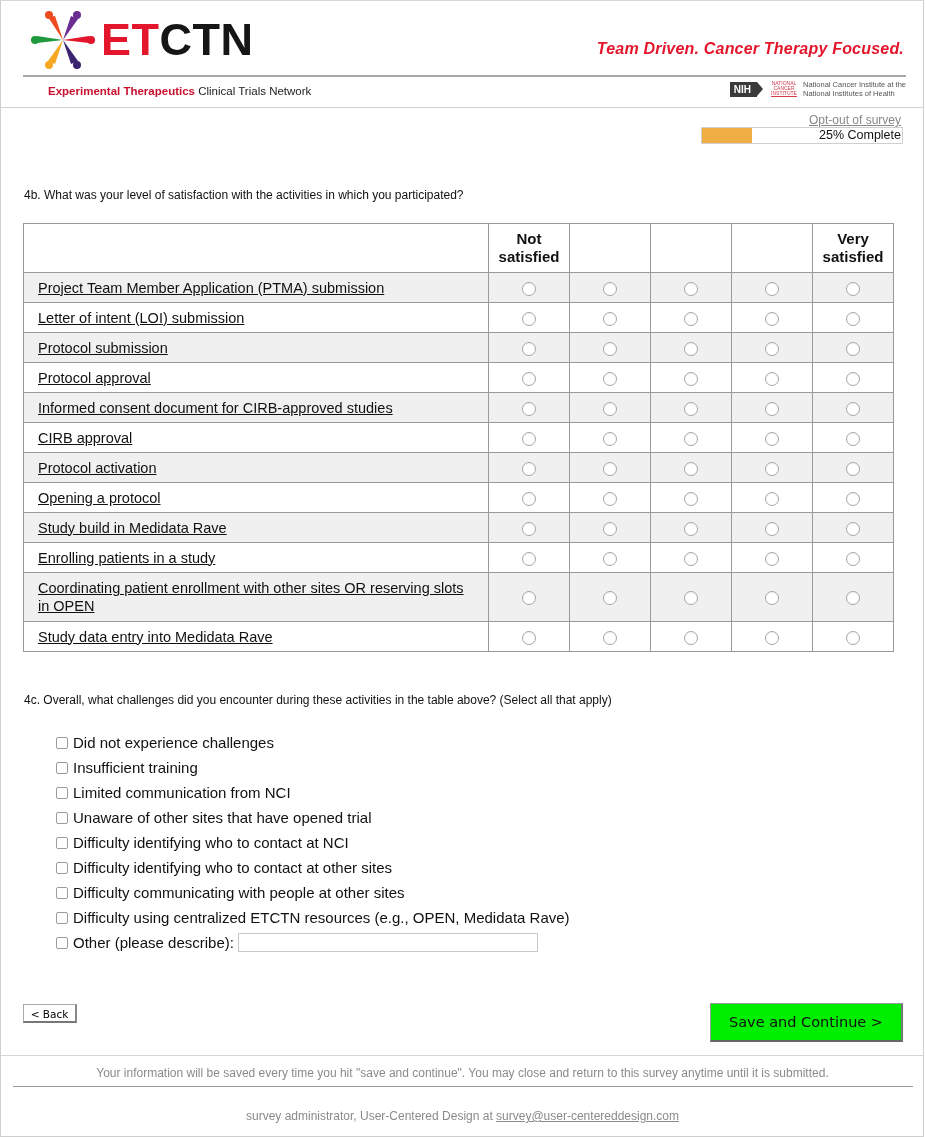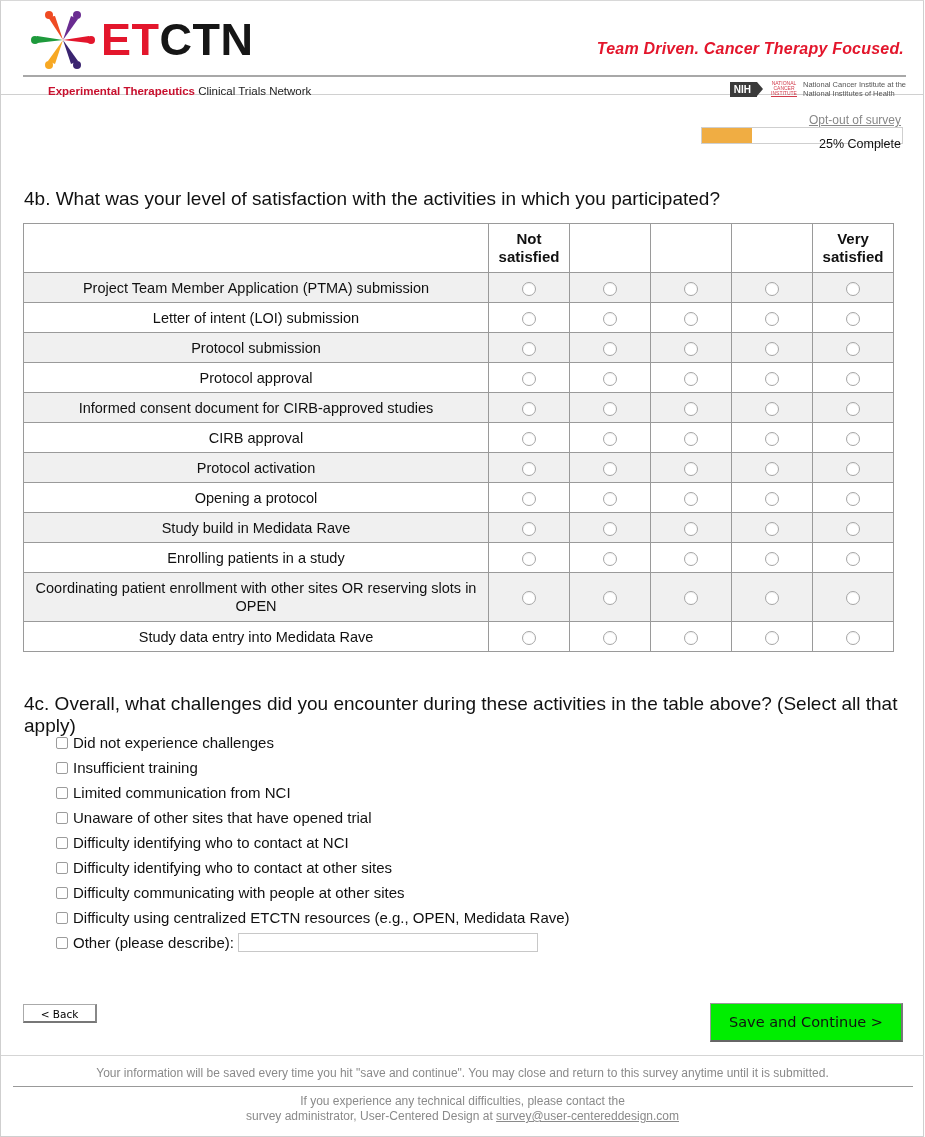--- a/index.html
+++ b/index.html
@@ -1,62 +1,62 @@
 <!DOCTYPE html>
 <html><head>
 <meta charset="utf-8">
 <style>
   * { box-sizing: border-box; }
   html, body { margin: 0; padding: 0; background: #ffffff; }
   body { width: 925px; height: 1137px; font-family: "Liberation Sans", sans-serif; color: #111; position: relative; overflow: hidden; }
   .page { position: absolute; left: 0; top: 0; width: 924px; height: 1137px; border: 1px solid #cfcfcf; border-top: 1px solid #d8d8d8; }
 
   
-  .header { position: absolute; left: 0; top: 0; width: 922px; height: 94px; border-bottom: 1px solid #d0d0d0; }
+  .header { position: absolute; left: 0; top: 0; width: 922px; height: 107px; border-bottom: 1px solid #d0d0d0; }
   .logo-ring { position: absolute; left: 30px; top: 8px; width: 64px; height: 62px; }
   .logo-text { position: absolute; left: 100px; top: 14px; font-family: "Liberation Sans", sans-serif; font-weight: bold; font-size: 45px; letter-spacing: 0.5px; line-height: 50px; }
   .logo-text .et { color: #e3162c; }
   .logo-text .ctn { color: #161616; }
   .tagline { position: absolute; right: 19px; top: 39px; font-style: italic; font-weight: bold; font-size: 16px; color: #e3162c; letter-spacing: 0.2px; }
   .header-rule { position: absolute; left: 22px; right: 17px; top: 74px; height: 2px; background: #a8a8a8; }
   .subtitle { position: absolute; left: 23px; top: 84px; font-size: 11.5px; color: #222; }
   .subtitle .red { color: #c8102e; font-weight: bold; padding-left: 24px; }
   .nih-block { position: absolute; right: 17px; top: 79px; display: flex; align-items: center; gap: 6px; padding-left: 24px; }
   .nih-badge { background: #3a3a3a; color: #fff; font-weight: bold; font-size: 10px; padding: 2px 6px 2px 4px; position: relative; height: 15px; line-height: 11px; }
   .nih-badge:after { content: ""; position: absolute; right: -6px; top: 0; border-left: 6px solid #3a3a3a; border-top: 7.5px solid transparent; border-bottom: 7.5px solid transparent; }
   .nci-mark { margin-left: 8px; width: 26px; height: 16px; color: #d23b4b; font-size: 5px; line-height: 5px; overflow: hidden; border-bottom: 1px solid #d23b4b; text-align: center; }
   .nci-text { font-size: 7.5px; color: #555; line-height: 9px; }
 
   
   .optout { position: absolute; right: 22px; top: 112px; font-size: 12px; color: #888; text-decoration: underline; cursor: pointer; }
   .progress { position: absolute; left: 700px; top: 126px; width: 202px; height: 17px; border: 1px solid #cfcfcf; background: #fff; }
   .progress-fill { height: 100%; background: #f0ad43; }
-  .progress-label { position: absolute; right: 22px; top: 136px; font-size: 12.5px; color: #111; text-align: center; }
-
-  
-  .q-title { position: absolute; left: 23px; font-size: 19px; color: #111; }
+  .progress-label { position: absolute; right: 22px; top: 127px; font-size: 12.5px; color: #111; text-align: center; }
+
+  
+  .q-title { position: absolute; left: 23px; font-size: 12px; color: #111; }
   .q4b { top: 187px; }
   table.matrix { position: absolute; left: 22px; top: 222px; width: 871px; border-collapse: collapse; font-size: 14.5px; }
   table.matrix th, table.matrix td { border: 1px solid #9a9a9a; }
   table.matrix th { background: #fff; font-weight: bold; text-align: center; height: 49px; font-size: 15px; line-height: 18px; padding: 0 4px; }
-  table.matrix td.label { padding: 3px 6px; height: 30px; text-align: center; }
+  table.matrix td.label { padding: 3px 14px; height: 30px; text-align: left; text-decoration: underline; }
   table.matrix td.opt { width: 81px; text-align: center; height: 30px; }
   table.matrix tr.gray td { background: #f0f0f0; }
   table.matrix tr.tall td { height: 49px; line-height: 18px; }
   .radio { display: inline-block; width: 14px; height: 14px; border: 1px solid #a6a6a6; border-radius: 50%; background: #fff; vertical-align: middle; cursor: pointer; box-shadow: inset 0 1px 1px rgba(0,0,0,0.05); }
 
   
   .q4c { top: 692px; }
   .checklist { position: absolute; left: 55px; top: 729px; list-style: none; margin: 0; padding: 0; font-size: 15px; }
   .checklist li { height: 25px; display: flex; align-items: center; }
   .checkbox { width: 12px; height: 12px; border: 1px solid #9c9c9c; border-radius: 2px; background: #fff; margin-right: 5px; cursor: pointer; }
   .other-input { margin-left: 4px; width: 300px; height: 19px; border: 1px solid #c8c8c8; background: #fff; }
 
   
-  .back-btn { position: absolute; left: 22px; top: 1003px; width: 74px; height: 19px; border: 1px solid #aaa; border-bottom: 2px solid #777; border-right: 2px solid #888; background: #fff; font-family: "DejaVu Sans", sans-serif; font-size: 10.5px; line-height: 16px; cursor: pointer; }
+  .back-btn { position: absolute; left: 22px; top: 1003px; width: 54px; height: 19px; border: 1px solid #aaa; border-bottom: 2px solid #777; border-right: 2px solid #888; background: #fff; font-family: "DejaVu Sans", sans-serif; font-size: 10.5px; line-height: 16px; cursor: pointer; }
   .save-btn { position: absolute; left: 709px; top: 1002px; width: 193px; height: 39px; background: #00ee00; border: 1px solid #999; border-bottom: 2px solid #666; border-right: 2px solid #777; font-family: "DejaVu Sans", sans-serif; font-size: 14.5px; text-align: center; line-height: 21px; color: #111; cursor: pointer; }
 
   
   .footer-top-rule { position: absolute; left: 0; width: 923px; top: 1054px; height: 1px; background: #d5d5d5; }
   .footer-note { position: absolute; left: 0; width: 923px; top: 1065px; text-align: center; font-size: 12px; color: #8a8a8a; }
   .footer-rule { position: absolute; left: 12px; width: 900px; top: 1085px; height: 1px; background: #999; }
   .footer-contact { position: absolute; left: 0; width: 923px; top: 1093px; text-align: center; font-size: 12px; color: #8a8a8a; line-height: 15px; }
   .footer-contact a { color: #8a8a8a; text-decoration: underline; }
 </style>
 </head>
@@ -253,16 +253,16 @@
       </li>
     </ul>
 
   <button class="back-btn">&lt; Back</button>
   <button class="save-btn">Save and Continue &gt;</button>
 
   <div class="footer-top-rule"></div>
   <div class="footer-note">Your information will be saved every time you hit "save and continue". You may close and return to this survey anytime until it is submitted.</div>
   <div class="footer-rule"></div>
   <div class="footer-contact">
-    <span>If you experience any technical difficulties, please contact the</span><br>
+    <br>
     <span>survey administrator, User-Centered Design at </span><a>survey@user-centereddesign.com</a>
   </div>
 </div>
 
 </body></html>

